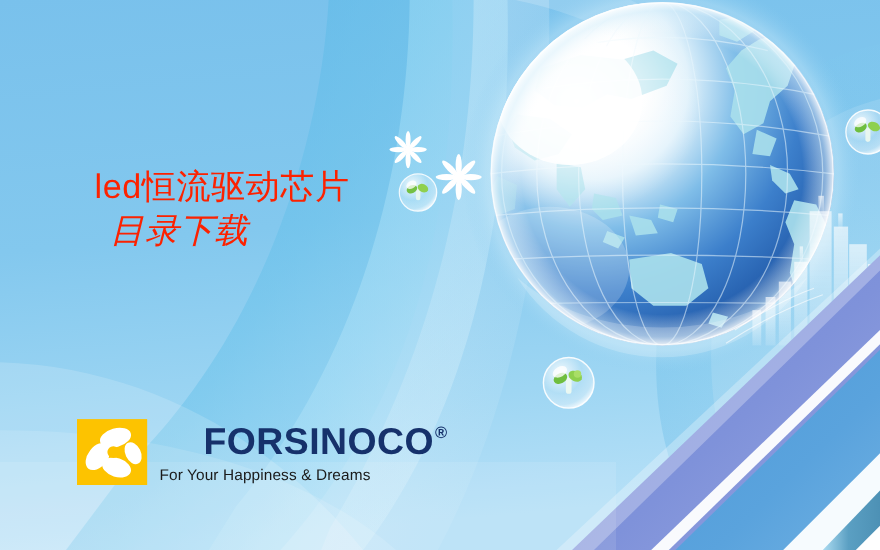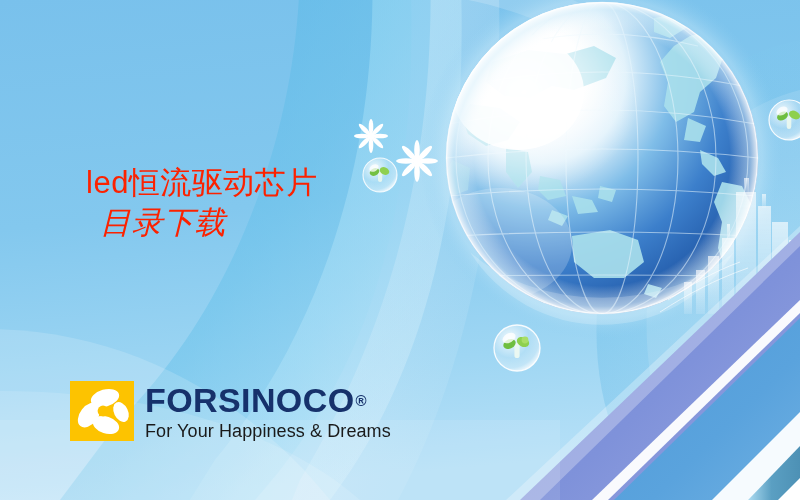--- a/index.html
+++ b/index.html
@@ -23,21 +23,21 @@
     top: 0;
     width: 800px;
     height: 500px;
     display: block;
   }
 
   
   #headline {
     position: absolute;
     left: 86px;
-    top: 163px;
+    top: 150px;
     width: 330px;
     z-index: 20;
     line-height: 1.28;
   }
   .headline-line {
     display: block;
     color: #fc2200;
     font-family: "Liberation Sans", sans-serif;
     font-size: 31px;
     font-weight: 400;
@@ -65,40 +65,41 @@
     display: block;
   }
   #logo-text {
     margin-left: 11px;
     display: flex;
     flex-direction: column;
     justify-content: center;
   }
   #logo-wordmark {
     display: flex;
-    align-items: center;
+    align-items: flex-start;
     color: #16316b;
     font-family: "Liberation Sans", sans-serif;
     font-size: 34px;
     font-weight: bold;
     letter-spacing: 0.4px;
     line-height: 1;
     white-space: nowrap;
+    margin-left: 40px;
   }
   #logo-reg {
     font-size: 15px;
     line-height: 1;
     position: relative;
     top: 1px;
     left: 1px;
   }
   #logo-tagline {
     color: #1a1a1a;
     font-family: "Liberation Sans", sans-serif;
-    font-size: 18px;
+    font-size: 14px;
     font-weight: 400;
     letter-spacing: 0.1px;
     line-height: 1;
     margin-top: 5px;
     white-space: nowrap;
   }
 </style>
 </head>
 <body>
 

